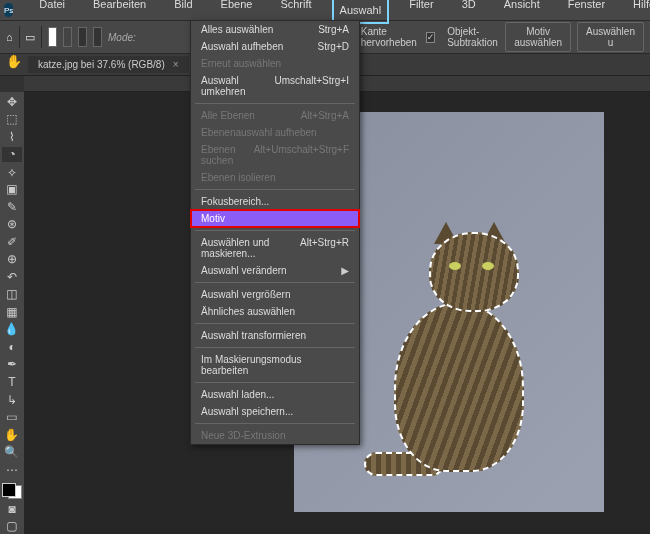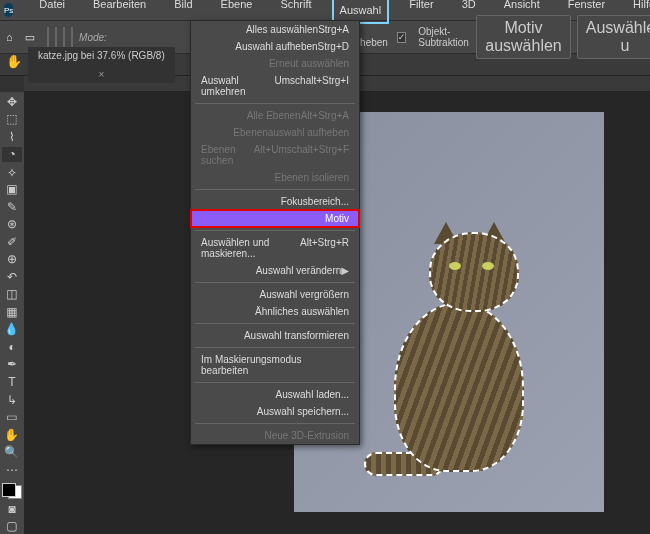--- a/index.html
+++ b/index.html
@@ -8,44 +8,44 @@
 .app-icon { width: 14px; height: 14px; background: #0a3d5c; border-radius: 6px; display: flex; align-items: center; justify-content: center; font-size: 8px; color: #fff; margin-right: 6px; }
 .menu-item { padding: 2px 8px; color: #ddd; margin-left: 12px; }
 .menu-item.open { border: 2px solid #7dd3fc; padding: 6px 6px; }
 .toolbar { display: flex; align-items: center; height: 34px; background: #474747; border-top: 1px solid #2a2a2a; border-bottom: 1px solid #2a2a2a; padding: 0 6px; gap: 6px; }
 .tb-icon { width: 16px; height: 16px; display: flex; align-items: center; justify-content: center; color: #ddd; }
 .tb-sep { width: 1px; height: 22px; background: #2a2a2a; }
 .tb-swatch { width: 20px; height: 20px; border: 1px solid #666; }
 .tb-label { color: #aaa; font-size: 10px; font-style: italic; }
 .checkbox { display: flex; align-items: center; gap: 12px; font-size: 10px; color: #ccc; }
 .checkbox .box { width: 11px; height: 11px; border: 1px solid #888; display: flex; align-items: center; justify-content: center; font-size: 9px; background: #333; }
-.btn { border: 1px solid #666; padding: 3px 8px; font-size: 16px; color: #ccc; background: #474747; border-radius: 2px; }
+.btn { border: 1px solid #666; padding: 3px 8px; font-size: 10px; color: #ccc; background: #474747; border-radius: 2px; }
 .tabbar { height: 22px; background: #3a3a3a; display: flex; align-items: center; padding-left: 28px; border-bottom: 1px solid #222; }
-.tab { background: #323232; padding: 3px 10px; font-size: 10px; color: #ccc; display: flex; gap: 8px; align-items: center; flex-direction: column; }
+.tab { background: #323232; padding: 3px 10px; font-size: 10px; color: #ccc; display: flex; gap: 8px; align-items: center; }
 .tab .x { color: #999; font-size: 10px; }
 .hand { position: absolute; left: 6px; top: 54px; font-size: 13px; }
 .ruler-h { height: 16px; background: #3a3a3a; border-bottom: 1px solid #222; margin-left: 24px; }
 .workarea { display: flex; height: calc(534px - 20px - 34px - 22px - 16px); }
 .tools { width: 24px; background: #474747; display: flex; flex-direction: column; align-items: center; padding-top: 2px; gap: 2px; }
 .tool { width: 20px; height: 20px; display: flex; align-items: center; justify-content: center; color: #ccc; font-size: 12px; }
 .swatches { margin-top: 4px; width: 20px; height: 20px; position: relative; }
 .swatches .fg { width: 14px; height: 14px; background: #000; border: 1px solid #ccc; position: absolute; top: 0; left: 0; }
 .swatches .bg { width: 14px; height: 14px; background: #fff; border: 1px solid #888; position: absolute; bottom: 0; right: 0; }
 .canvas { flex: 1; background: #262626; position: relative; }
 .image { position: absolute; left: 270px; top: 20px; width: 310px; height: 400px; background: linear-gradient(135deg, #8a90a0 0%, #9ba1b0 100%); overflow: hidden; }
 .cat { position: absolute; left: 80px; top: 70px; width: 170px; height: 310px; }
 .cat-body { position: absolute; left: 20px; top: 120px; width: 130px; height: 170px; background: repeating-linear-gradient(110deg, #5a4a32 0 5px, #7a6848 5px 10px); border-radius: 50% 50% 40% 40%; border: 2px dashed #fff; }
 .cat-head { position: absolute; left: 55px; top: 50px; width: 90px; height: 80px; background: repeating-linear-gradient(100deg, #5a4a32 0 4px, #7a6848 4px 8px); border-radius: 48% 48% 45% 45%; border: 2px dashed #fff; }
 .cat-ear-l { position: absolute; left: 60px; top: 40px; width: 0; height: 0; border-left: 12px solid transparent; border-right: 12px solid transparent; border-bottom: 22px solid #5a4a32; }
 .cat-ear-r { position: absolute; left: 108px; top: 40px; width: 0; height: 0; border-left: 12px solid transparent; border-right: 12px solid transparent; border-bottom: 22px solid #5a4a32; }
 .cat-eye-l { position: absolute; left: 75px; top: 80px; width: 12px; height: 8px; background: #c9d060; border-radius: 50%; }
 .cat-eye-r { position: absolute; left: 108px; top: 80px; width: 12px; height: 8px; background: #c9d060; border-radius: 50%; }
 .cat-tail { position: absolute; left: -10px; top: 270px; width: 80px; height: 24px; background: repeating-linear-gradient(90deg, #5a4a32 0 5px, #7a6848 5px 10px); border-radius: 12px; border: 2px dashed #fff; }
 .dropdown { position: absolute; left: 190px; top: 20px; width: 170px; background: #4a4a4a; border: 1px solid #2a2a2a; box-shadow: 2px 2px 6px rgba(0,0,0,0.5); z-index: 100; }
-.dd-item { display: flex; justify-content: flex-end; padding: 3px 10px; font-size: 10px; color: #ddd; }
+.dd-item { display: flex; justify-content: space-between; padding: 3px 10px; font-size: 10px; color: #ddd; }
 .dd-item.disabled { color: #777; }
 .dd-item.highlight { background: #8b5cf6; color: #fff; }
 .dd-item.boxed { outline: 2px solid #e00000; outline-offset: -1px; }
 .dd-sep { height: 1px; background: #666; margin: 3px 4px; }
 .dd-item .arrow { color: #ccc; }
 </style>
 </head>
 <body>
 
 <div class="menubar">

